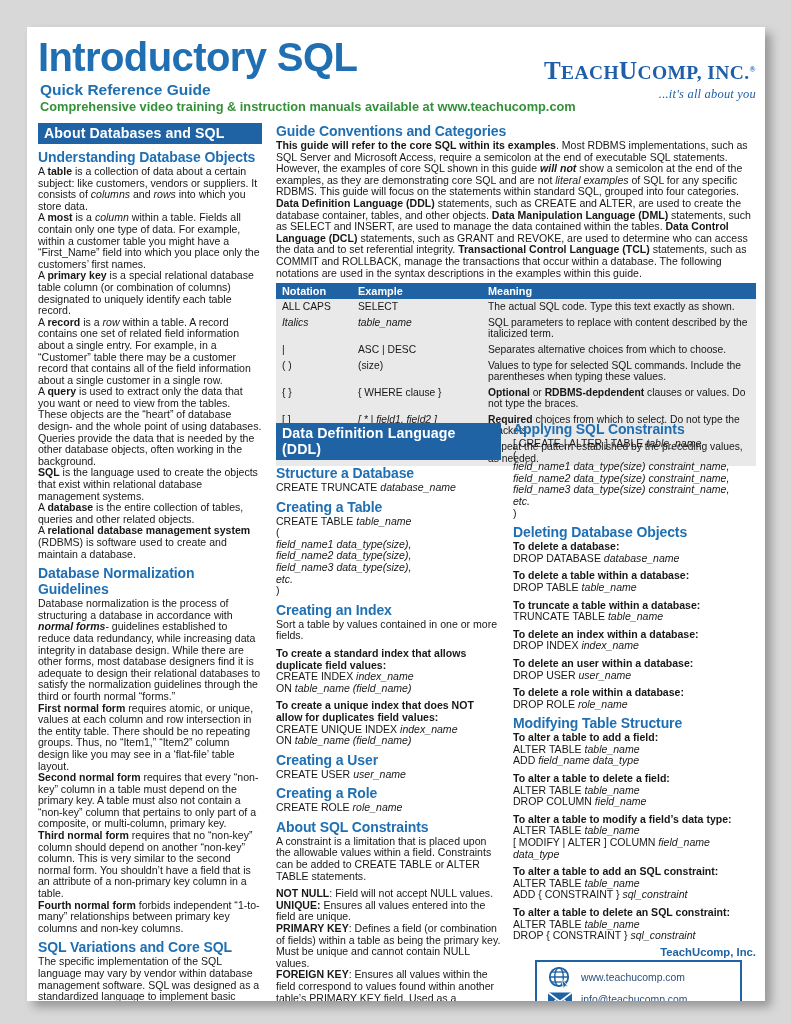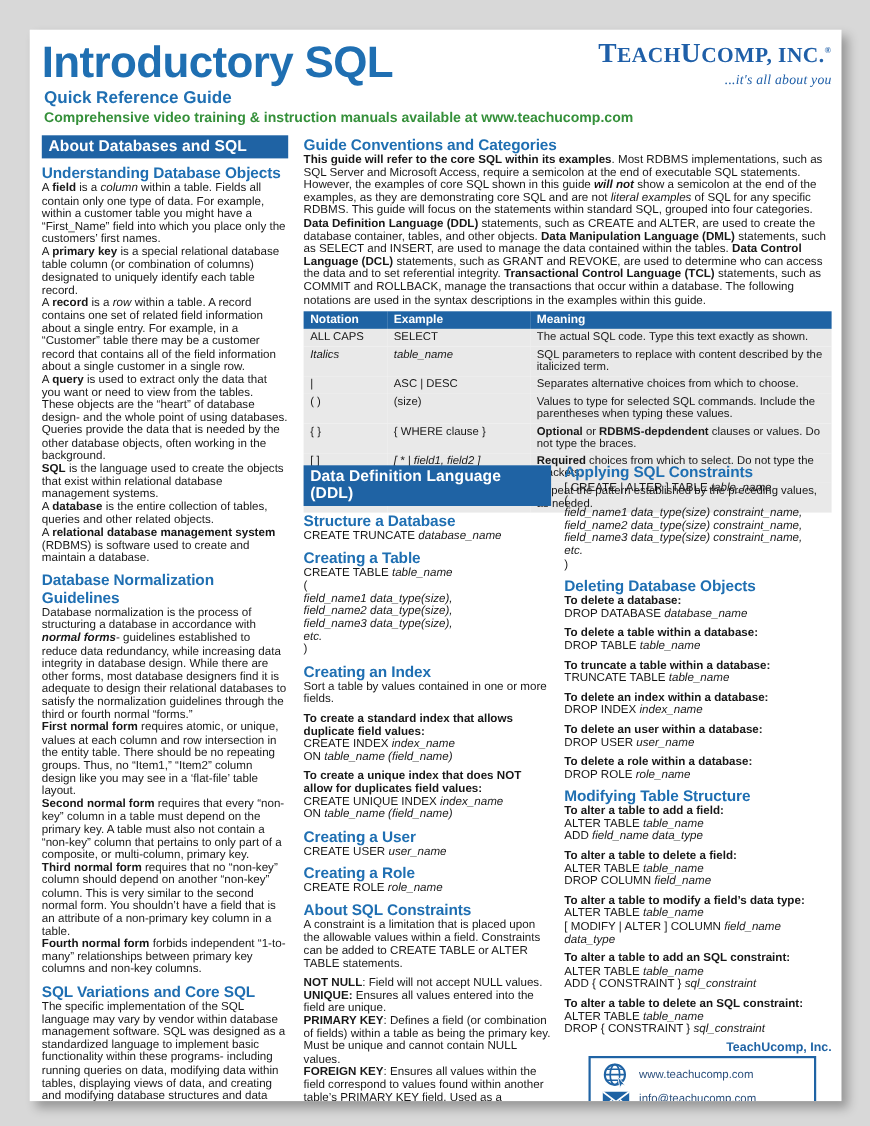--- a/index.html
+++ b/index.html
@@ -27,21 +27,21 @@
     letter-spacing:-.6px;line-height:1;
   }
   .subtitle{
     position:absolute;left:2px;top:46px;
     font-size:15.5px;font-weight:bold;color:#1f6fb2;
   }
   .tagline{
     position:absolute;left:2px;top:64px;
     font-size:12.8px;font-weight:bold;color:#35903a;
   }
-  .logo{position:absolute;right:0;top:0;text-align:right;margin-left:30px;}
+  .logo{position:absolute;right:0;top:22px;text-align:right;margin-left:30px;}
   .logo-main{
     font-family:"Liberation Serif", serif;
     font-size:19.5px;font-weight:bold;color:#1f5fa8;
     letter-spacing:.4px;
   }
   .logo-main .cap{font-size:25px;}
   .logo-reg{font-size:8px;vertical-align:super;}
   .logo-sub{
     font-family:"Liberation Serif", serif;
     font-style:italic;font-size:12.5px;color:#1f5fa8;
@@ -122,21 +122,22 @@
       <div class="logo-sub">...it's all about you</div>
     </div>
   </div>
 
   <div class="cols">
 
     <div class="col col-left">
       <div class="bar">About Databases and SQL</div>
 
       <h2 class="sec">Understanding Database Objects</h2>
-      <p class="body">A <b>field</b><span> is a </span><i>column</i><span> within a table. Fields all contain only one type of data. For example, within a customer table you might have a “First_Name” field into which you place only the customers’ first names.</span></p>
+      <p class="body"><span>A </span><b>table</b><span> is a collection of data about a certain subject: like customers, vendors or suppliers. It consists of </span><i>columns</i><span> and </span><i>rows</i><span> into which you store data.</span></p>
+      <p class="body">A <b>most</b><span> is a </span><i>column</i><span> within a table. Fields all contain only one type of data. For example, within a customer table you might have a “First_Name” field into which you place only the customers’ first names.</span></p>
       <p class="body">A <b>primary key</b><span> is a special relational database table column (or combination of columns) designated to uniquely identify each table record.</span></p>
       <p class="body">A <b>record</b><span> is a </span><i>row</i><span> within a table. A record contains one set of related field information about a single entry. For example, in a “Customer” table there may be a customer record that contains all of the field information about a single customer in a single row.</span></p>
       <p class="body">A <b>query</b><span> is used to extract only the data that you want or need to view from the tables. These objects are the “heart” of database design- and the whole point of using databases. Queries provide the data that is needed by the other database objects, often working in the background.</span></p>
       <p class="body"><b>SQL</b><span> is the language used to create the objects that exist within relational database management systems.</span></p>
       <p class="body">A <b>database</b><span> is the entire collection of tables, queries and other related objects.</span></p>
       <p class="body">A <b>relational database management system</b><span> (RDBMS) is software used to create and maintain a database.</span></p>
 
       <h2 class="sec">Database Normalization Guidelines</h2>
       <p class="body"><span>Database normalization is the process of structuring a database in accordance with </span><b><i>normal forms</i></b><span>- guidelines established to reduce data redundancy, while increasing data integrity in database design. While there are other forms, most database designers find it is adequate to design their relational databases to satisfy the normalization guidelines through the third or fourth normal “forms.”</span></p>
       <p class="body"><b>First normal form</b><span> requires atomic, or unique, values at each column and row intersection in the entity table. There should be no repeating groups. Thus, no “Item1,” “Item2” column design like you may see in a ‘flat-file’ table layout.</span></p>

